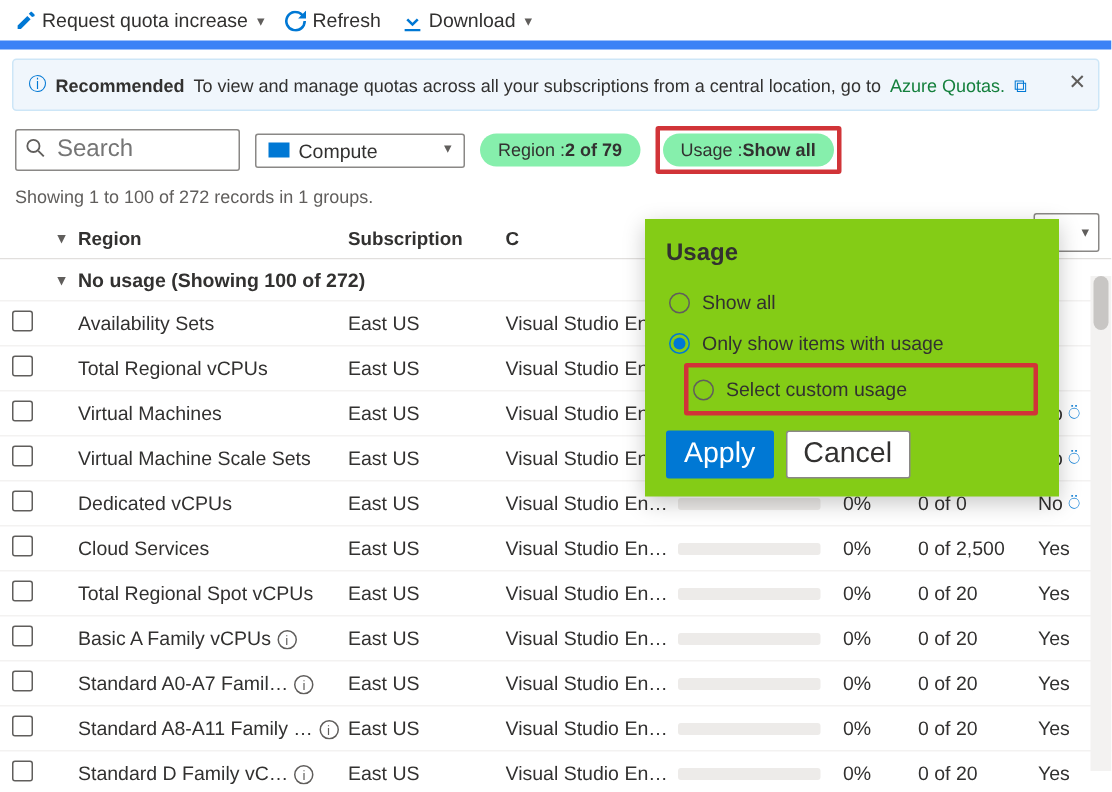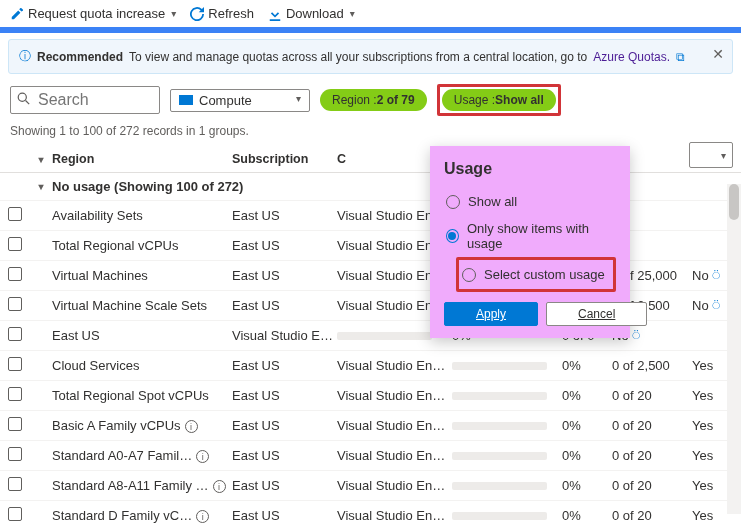--- a/index.html
+++ b/index.html
@@ -23,37 +23,37 @@
     background: #f0f6fc;
     border-radius: 3px;
     position: relative;
     display: flex;
     align-items: center;
     gap: 6px;
     font-size: 12px;
   }
   .banner .info-icon { color: #0078d4; }
   .banner .rec-label { font-weight: 600; }
-  .banner a { color: #4c1d95; text-decoration: none; }
+  .banner a { color: #15803d; text-decoration: none; }
   .banner .close { position: absolute; right: 8px; top: 6px; cursor: pointer; color: #605e5c; font-size: 14px; }
 
   .filter-row { display: flex; align-items: center; gap: 10px; padding: 4px 10px; }
   .search-box {
     display: flex; align-items: center;
     border: 1px solid #8a8886; border-radius: 2px;
     padding: 3px 6px; width: 150px; gap: 6px;
   }
   .search-box input { border: none; outline: none; width: 100%; font-size: 16px; }
   .compute-pill {
     display: flex; align-items: flex-start; gap: 6px;
     border: 1px solid #8a8886; border-radius: 2px;
     padding: 3px 8px; width: 140px; justify-content: space-between;
   }
   .pill {
-    background: #84cc16; border-radius: 14px;
+    background: #86efac; border-radius: 14px;
     padding: 4px 12px; font-size: 12px;
     display: inline-flex; align-items: center;
   }
   .pill .bold { font-weight: 600; }
   .red-outline { border: 3px solid #d13438; padding: 2px; border-radius: 2px; }
   .red-outline.big { padding: 1px; margin-left: 12px; }
 
   .summary { padding: 4px 10px 8px; font-size: 12px; color: #605e5c; }
 
   .table-wrap { position: relative; }
@@ -76,33 +76,33 @@
   .group { font-weight:600; background:#fff; }
   .info-circ {
     display:inline-flex; width:13px; height:13px; border:1px solid #605e5c; border-radius:50%;
     align-items:center; justify-content:center; font-size:9px; color:#605e5c; margin-left:4px;
   }
   .person-icon { color:#0078d4; font-size:13px; }
 
   .popup {
     position: absolute;
     top: 0px; left: 430px;
-    width: 200px;
-    background: #f0abfc;
+    width: 276px;
+    background: #84cc16;
     box-shadow: 0 4px 14px rgba(0,0,0,0.22);
     padding: 14px 14px 12px;
     z-index: 10;
   }
   .popup h3 { margin: 0 0 10px; font-size: 16px; font-weight:600; }
   .popup .opt { display:flex; align-items:center; gap:8px; padding:6px 2px; font-size:13px; cursor:pointer;}
   .radio { width:14px; height:14px; border:1.5px solid #605e5c; border-radius:50%; display:inline-flex; align-items:center; justify-content:center;}
   .radio.sel { border-color:#0078d4; }
   .radio.sel .dot { width:8px; height:8px; background:#0078d4; border-radius:50%; }
   .popup .btns { display:flex; gap:8px; margin-top:10px; }
-  .btn { padding:4px 31px; font-size:12px; border-radius:2px; cursor:pointer;text-decoration:underline; }
+  .btn { padding:4px 11px; font-size:19px; border-radius:2px; cursor:pointer; }
   .btn.primary { background:#0078d4; color:#fff; border:1px solid #0078d4; }
   .btn.secondary { background:#fff; border:1px solid #8a8886; color:#323130; }
 
   .adj-dropdown {
     position:absolute; right:8px; top:-4px; width:44px; height:26px;
     border:1px solid #8a8886; border-radius:2px; background:#fff;
     display:flex; align-items:center; justify-content:flex-end; padding-right:6px;
   }
 
   .pager {
@@ -283,20 +283,21 @@
         <span>
           <div class="bar"></div>
         </span>
         <span>0%</span>
         <span>0 of 2,500</span>
         <span>No<span class="person-icon"> ⍥</span></span>
       </div>
       <div class="row">
         <span><span class="cb"></span></span>
         <span></span>
+        <span class="ellipsis">Dedicated vCPUs</span>
         <span>East US</span>
         <span class="ellipsis">Visual Studio En…</span>
         <span>
           <div class="bar"></div>
         </span>
         <span>0%</span>
         <span>0 of 0</span>
         <span>No<span class="person-icon"> ⍥</span></span>
       </div>
       <div class="row">

